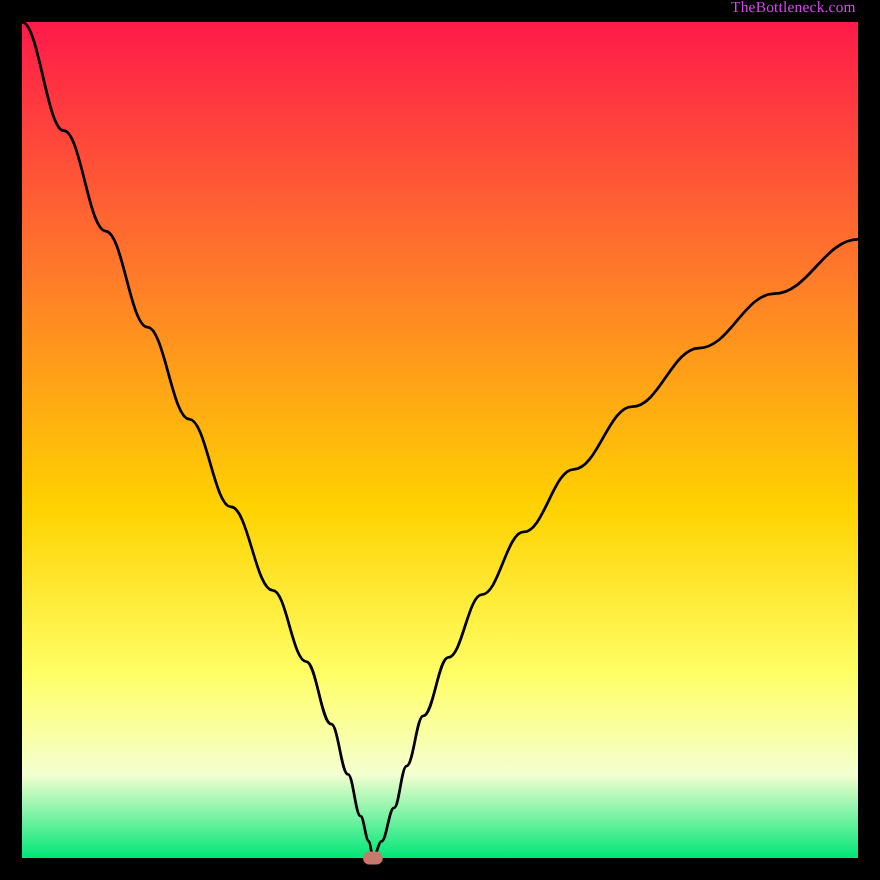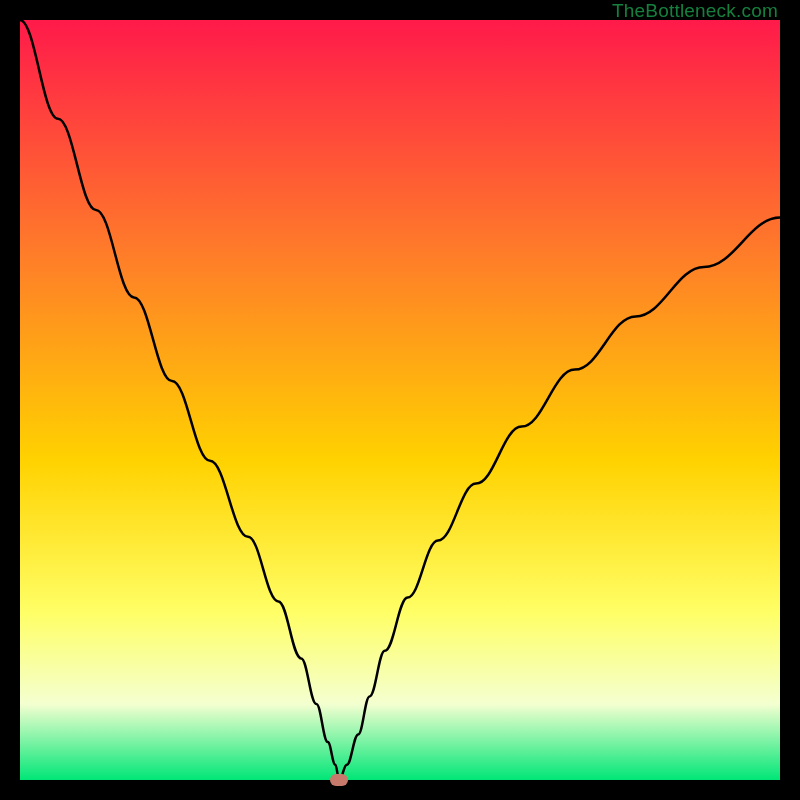--- a/index.html
+++ b/index.html
@@ -22,23 +22,23 @@
     position: absolute;
     left: 0;
     top: 0;
     width: 760px;
     height: 760px;
   }
   .watermark {
     position: absolute;
     top: 0px;
     right: 22px;
-    font-family: Liberation Sans, sans-serif;
-    font-size: 19px;
-    color: #15803d;
+    font-family: Liberation Serif, serif;
+    font-size: 14px;
+    color: #d946ef;
     letter-spacing: 0.2px;
   }
   .marker {
     position: absolute;
     width: 18px;
     height: 12px;
     border-radius: 6px;
     transform: translate(-50%, -50%);
   }
 </style>

